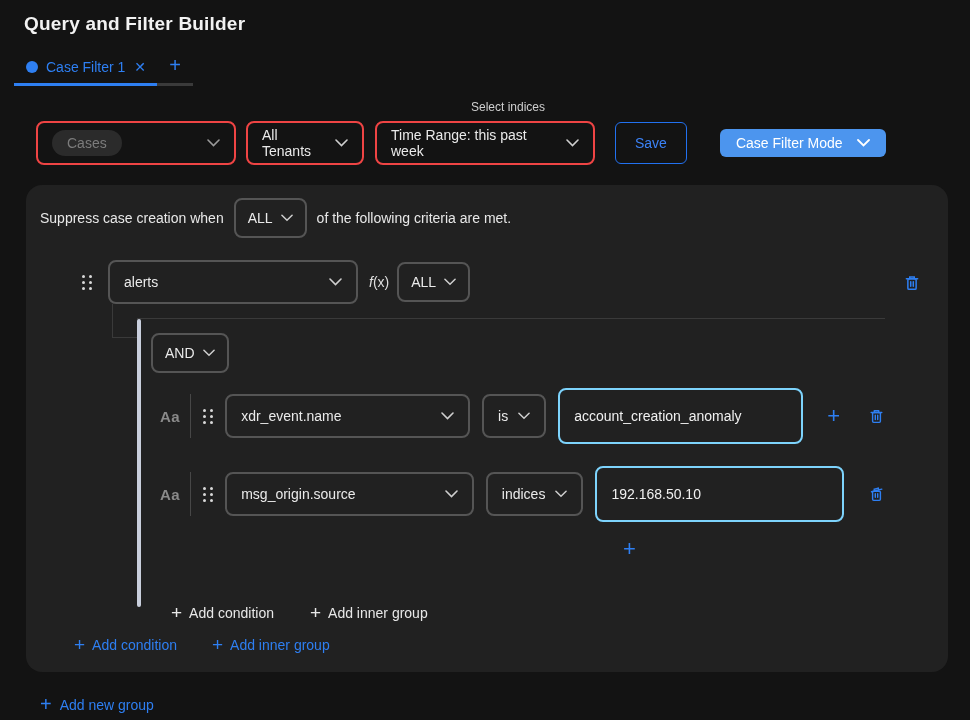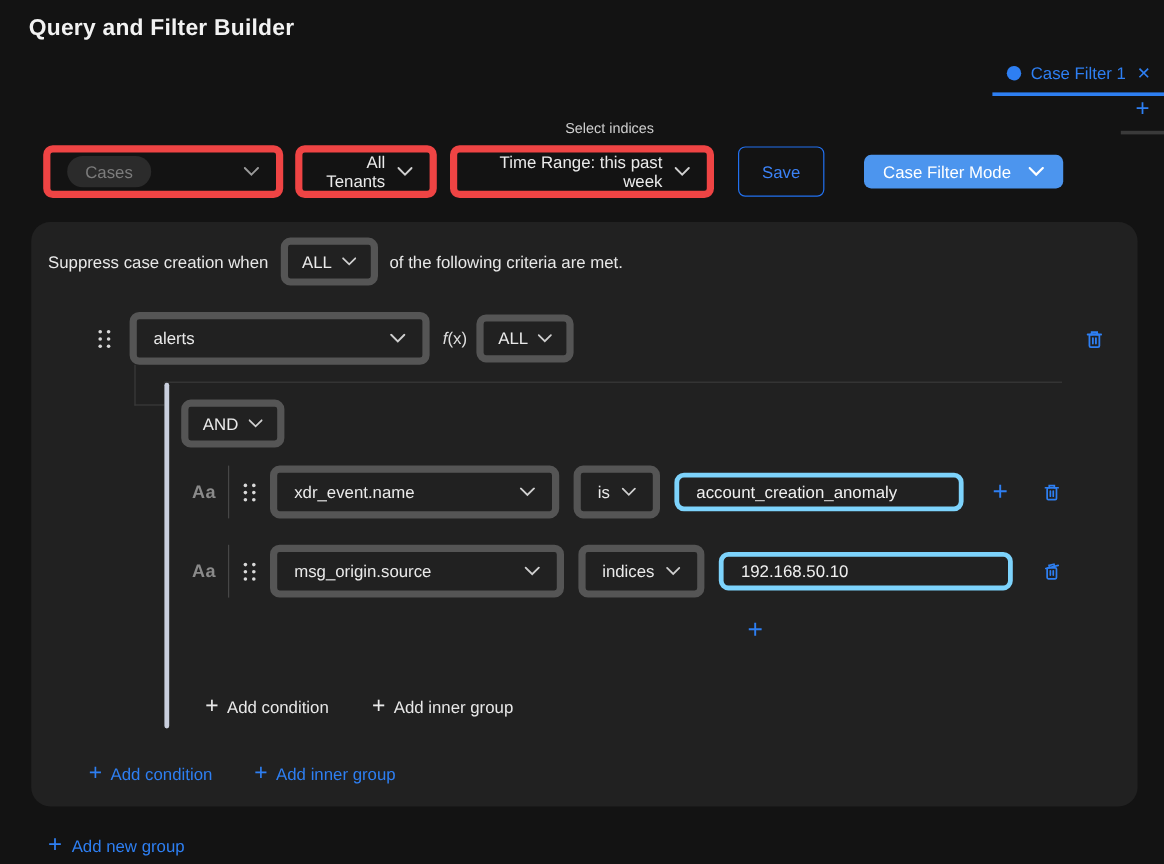--- a/index.html
+++ b/index.html
@@ -2,33 +2,33 @@
 <html><head>
 <meta charset="utf-8">
 <style>
   * { margin:0; padding:0; box-sizing:border-box; }
   html,body { width:970px; height:720px; background:#131313; overflow:hidden;
               font-family:"Liberation Sans", sans-serif; color:#eaeaea; }
 
   .page-title { font-size:19px; font-weight:700; color:#f2f2f2; padding:13px 0 0 24px; letter-spacing:.2px; }
 
   
-  .tabbar { display:flex; align-items:flex-end; margin:18px 0 0 14px; height:33px;flex-direction:column; }
+  .tabbar { display:flex; align-items:flex-end; margin:18px 0 0 14px; height:33px; }
   .tab { display:flex; align-items:center; gap:8px; padding:0 10px 8px 12px;
          border-bottom:3px solid #2e7ff2; color:#2e7ff2; font-size:14px; cursor:pointer; }
   .tab-dot { width:12px; height:12px; border-radius:50%; background:#2e7ff2; }
   .tab-close { font-size:14px; color:#2e7ff2; padding:0 1px; }
   .tab-add { width:36px; display:flex; justify-content:center; padding-bottom:6px;
              border-bottom:3px solid #3a3a3a; color:#2e7ff2; font-size:20px; font-weight:400; cursor:pointer; }
 
   
   .indices-label { font-size:12px; color:#cfcfcf; margin:14px 0 7px 46px;text-align:center; }
   .toolbar { display:flex; align-items:center; margin-left:36px; gap:10px; }
-  .select { display:flex; align-items:center; gap:10px; border:6px solid #ef4444; border-radius:8px;
-            height:44px; padding:0 14px; font-size:14px; color:#eaeaea; background:transparent; cursor:pointer;text-align:right; }
+  .select { display:flex; align-items:center; gap:10px; border:2px solid #ef4444; border-radius:8px;
+            height:44px; padding:0 14px; font-size:14px; color:#eaeaea; background:transparent; cursor:pointer; }
   .select .chev { margin-left:auto; display:flex; }
   .sel-indices { width:200px; }
   .chip { background:#2b2b2b; color:#7c7c7c; border-radius:14px; padding:5px 15px; font-size:14px; }
   .sel-tenants { width:118px; margin-left:0; }
   .sel-time { width:220px; margin-left:1px; }
   .btn-outline { display:flex; align-items:center; gap:8px; border:1px solid #2271f0; border-radius:6px;
                  height:42px; padding:0 16px; color:#3b82f6; font-size:14px; background:transparent; cursor:pointer; }
   .btn-test { margin-left:10px; }
   .btn-save { margin-left:10px; padding:0 19px; }
   .btn-mode { display:flex; align-items:center; gap:14px; background:#4c95ee; color:#fff; border:none;
@@ -56,21 +56,21 @@
   .l-connector { position:absolute; left:-25px; top:-15px; width:25px; height:34px;
                  border-left:1px solid #3a3a3a; border-bottom:1px solid #3a3a3a; }
   .indent-bar { position:absolute; left:0; top:0; width:4px; height:288px; background:#c9cfdd; border-radius:2px; }
 
   .cond-row { display:flex; align-items:center; margin:15px 0 0 14px; gap:12px; }
   .cond-row.first { margin-top:15px; }
   .aa { font-size:15px; font-weight:700; color:#8a8a8a; letter-spacing:.5px; }
   .aa-divider { width:1px; height:44px; background:#474747; margin-left:-2px; }
   .sel-cond-field { width:250px; border-color:#555; }
   .sel-op { border-color:#555; height:44px; }
-  .value-input { width:250px; height:32px; border:4px solid #7dd3fc; border-radius:8px; background:transparent;
+  .value-input { width:250px; height:56px; border:2px solid #7dd3fc; border-radius:8px; background:transparent;
                  color:#f0f0f0; font-size:14px; padding:0 14px; outline:none; }
   .plus-btn { color:#2e7ff2; font-size:22px; font-weight:300; background:none; border:none; cursor:pointer; padding:0 4px; }
   .row-plus { margin-left:8px; }
   .row-trash { margin-left:12px; }
 
   .below-plus { margin:14px 0 0 473px; }
 
   .add-links { display:flex; gap:36px; margin:40px 0 0 25px; }
   .add-link { display:flex; align-items:center; gap:7px; font-size:14px; color:#e8e8e8; cursor:pointer; background:none; border:none; }
   .add-link .plus-glyph { font-size:19px; font-weight:300; }

